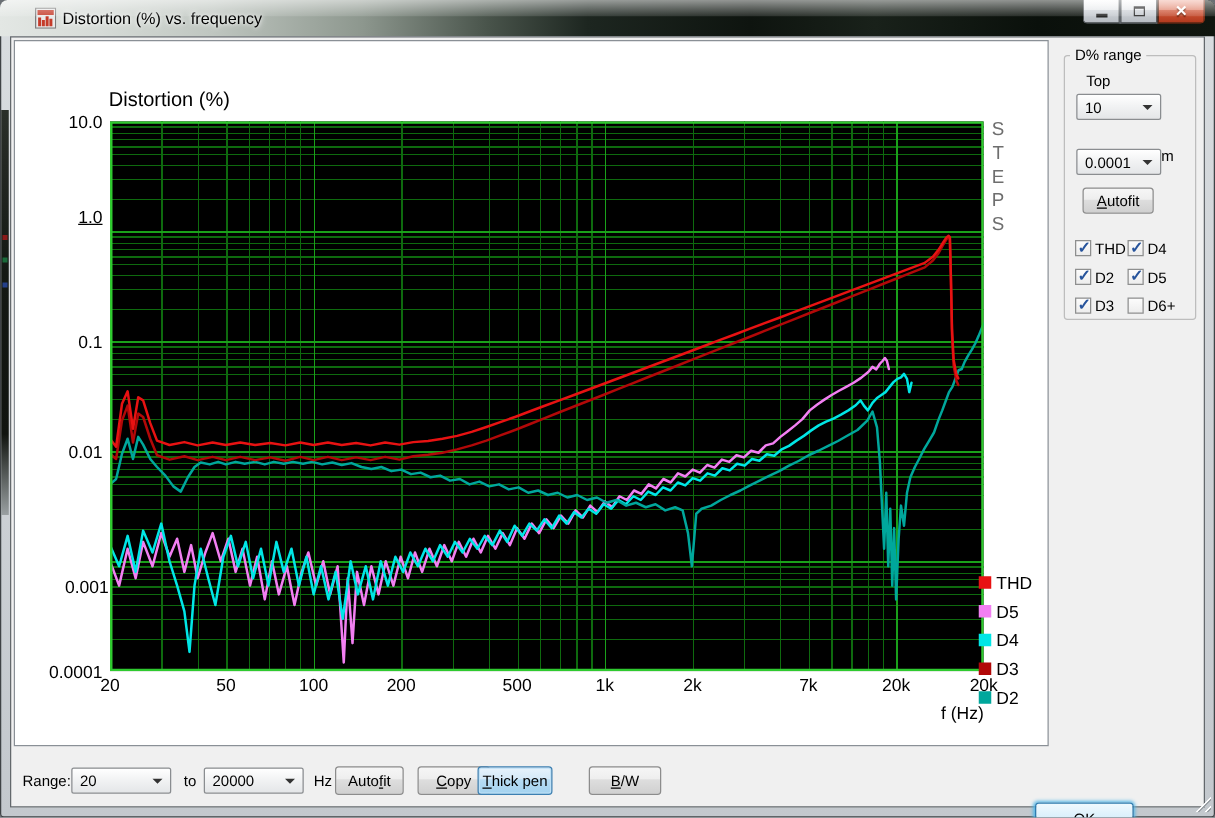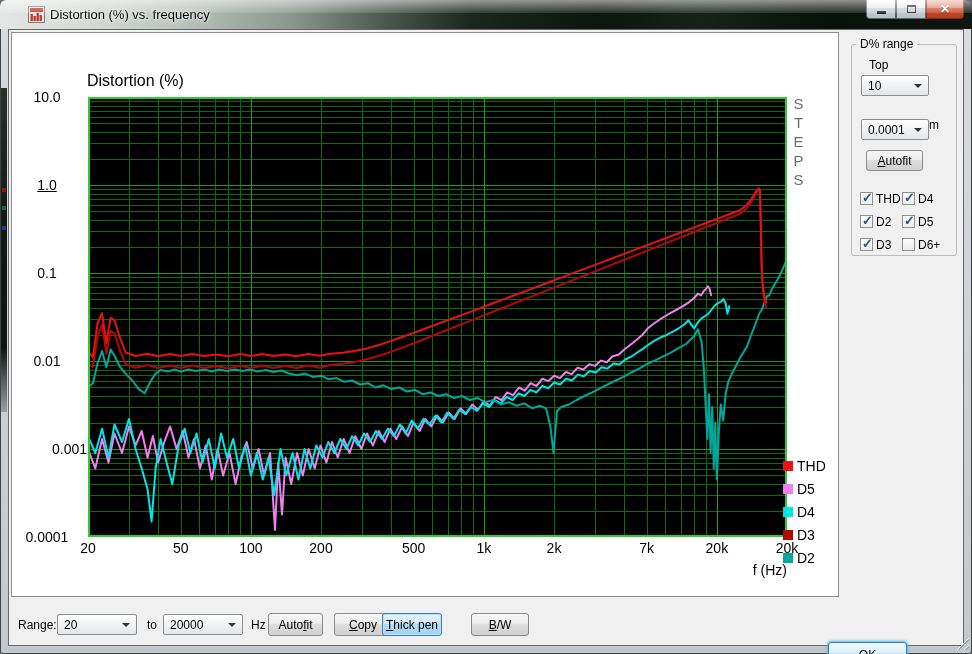--- a/index.html
+++ b/index.html
@@ -25,21 +25,21 @@
   
   .frame-dark{position:absolute;left:1px;top:88px;width:6px;height:324px;
     background:linear-gradient(#2a2f2a,#141914 40%,#10140f 80%,#9aa0a2);}
   .speck{position:absolute;left:1px;width:4px;height:4px;}
   
   .client{position:absolute;left:8px;top:29px;width:956px;height:617px;background:#f0f0f0;border:1px solid #63686c;}
   
   .panel{position:absolute;left:11px;top:32px;width:828px;height:565px;background:#fff;border:1px solid #8a9096;}
   .chart-title{position:absolute;left:75px;top:39px;font-size:16px;color:#000;}
   .plot{position:absolute;left:76px;top:64px;width:699px;height:440px;}
-  .ytick{position:absolute;left:0;width:70px;text-align:center;font-size:14px;color:#000;height:16px;line-height:16px;}
+  .ytick{position:absolute;left:0;width:70px;text-align:right;font-size:14px;color:#000;height:16px;line-height:16px;}
   .xtick{position:absolute;width:60px;text-align:center;font-size:14px;color:#000;top:507px;}
   .watermark{position:absolute;left:778px;top:62px;writing-mode:vertical-rl;text-orientation:upright;
     font-size:15px;letter-spacing:2px;color:#6e6e6e;}
   .legend{position:absolute;left:771px;top:421px;}
   .legend-item{display:flex;align-items:center;height:23px;}
   .swatch{width:10px;height:10px;margin-right:4px;flex:none;}
   .legend-label{font-size:14px;color:#000;}
   .status{position:absolute;left:55px;top:529px;font-size:14px;color:#000;white-space:pre;}
   .xaxis-title{position:absolute;left:655px;top:529px;width:120px;text-align:right;font-size:14px;color:#000;}
   
@@ -183,24 +183,24 @@
         </g>
         <polyline points="0.0,352.0 7.3,371.5 14.1,342.0 20.5,365.6 26.5,336.5 34.0,356.0 41.0,329.5 47.6,348.4 53.7,334.0 59.5,360.5 64.9,339.1 70.1,365.6 76.3,345.0 82.1,329.5 88.6,352.0 94.7,334.0 100.5,360.5 106.0,342.0 112.0,371.5 117.7,348.4 123.8,382.5 129.6,352.0 135.1,378.5 141.5,356.0 147.6,387.0 153.3,360.5 158.7,345.0 164.9,371.5 170.6,352.0 176.1,378.5 182.1,356.0 187.0,433.0 190.2,365.6 194.0,417.5 197.6,360.5 203.2,387.0 209.1,356.0 214.8,378.5 220.6,352.0 226.7,371.5 232.5,348.4 238.4,365.6 244.0,345.0 249.7,360.5 255.6,342.0 261.5,356.0 267.4,339.1 273.4,352.0 279.0,336.5 284.9,348.4 290.8,334.0 296.6,345.0 302.4,331.7 308.3,342.0 314.2,329.5 319.9,339.1 325.7,325.5 331.6,334.0 337.4,321.9 343.3,329.5 349.1,318.5 354.9,325.5 360.8,315.5 366.6,321.9 372.5,311.3 378.3,317.0 384.2,307.5 390.0,312.7 395.9,304.1 401.8,308.8 407.6,300.0 413.5,303.0 419.2,295.4 425.1,298.1 431.0,290.5 436.8,293.7 442.7,286.2 448.5,289.0 454.4,281.7 460.2,284.2 466.1,278.7 471.9,281.1 477.8,275.0 483.6,277.1 489.5,270.7 495.4,272.5 501.2,267.2 507.1,268.9 512.9,263.6 518.8,265.2 524.6,259.3 530.5,257.7 536.3,252.5 542.2,248.0 548.1,243.3 553.9,238.3 559.8,231.3 565.6,226.8 571.5,222.7 577.3,219.0 583.2,215.6 589.0,212.5 594.9,209.2 600.8,205.3 606.6,200.6 610.0,196.5 613.0,198.5 615.9,194.0 618.2,191.6 619.9,189.4 621.5,191.6 623.1,198.2" fill="none" stroke="#f27ff2" stroke-width="2" stroke-linejoin="round" stroke-linecap="round"></polyline>
         <polyline points="0.0,339.1 7.3,356.0 14.1,331.7 20.5,360.5 26.5,327.5 34.0,345.0 41.0,321.9 47.6,352.0 53.7,371.5 59.5,392.1 63.6,424.5 67.6,371.5 72.6,342.0 78.6,365.6 84.3,387.0 90.7,348.4 96.7,331.7 102.4,356.0 108.6,336.5 114.5,365.6 120.8,342.0 126.8,371.5 133.1,336.5 139.0,360.5 145.2,342.0 151.1,371.5 157.1,348.4 162.9,378.5 168.8,356.0 174.8,382.5 180.5,360.5 186.2,398.0 192.5,352.0 198.3,378.5 204.6,356.0 210.4,382.5 216.6,352.0 222.3,371.5 228.3,348.4 234.5,360.5 240.3,345.0 246.3,356.0 252.3,342.0 258.4,352.0 264.1,339.1 270.2,348.4 276.0,336.5 282.1,345.0 287.9,334.0 293.9,342.0 299.8,331.7 305.9,339.1 311.9,327.5 317.7,336.5 323.7,323.6 329.7,331.7 335.5,321.9 341.4,327.5 347.5,318.5 353.4,325.5 359.3,315.5 365.3,321.9 371.2,312.7 377.1,317.0 383.0,310.0 389.0,314.0 394.9,306.4 400.9,310.0 406.8,303.0 412.7,306.4 418.7,300.0 424.6,303.0 430.6,296.3 436.5,299.0 442.4,292.9 448.4,295.4 454.3,289.0 460.2,291.3 466.2,285.5 472.1,287.5 478.0,281.7 483.9,283.5 489.9,277.6 495.8,279.3 501.7,274.0 507.7,275.5 513.6,270.2 519.5,271.6 525.5,266.4 531.4,267.6 537.3,262.5 543.2,259.7 549.2,255.5 555.1,251.7 561.0,247.3 567.0,243.3 572.9,240.3 578.8,237.9 584.8,234.7 590.7,231.3 596.6,227.2 600.4,223.3 603.1,227.5 606.3,231.3 610.0,225.3 613.6,221.4 617.1,219.0 620.4,216.7 623.7,212.5 626.8,208.7 629.9,206.1 632.8,204.9 635.2,202.1 637.6,206.1 639.4,216.7 641.2,209.2" fill="none" stroke="#00e6e6" stroke-width="2" stroke-linejoin="round" stroke-linecap="round"></polyline>
         <polyline points="0.0,290.5 4.9,286.2 9.6,266.0 14.1,254.0 18.4,270.2 22.6,252.5 26.5,258.7 32.2,270.2 37.6,276.6 44.3,283.5 50.7,292.1 56.6,296.3 62.3,284.8 67.6,276.6 72.6,273.0 79.8,274.5 86.5,272.5 92.7,274.5 100.5,272.5 107.7,274.0 116.1,272.5 123.8,274.5 131.0,272.5 139.0,274.0 146.4,272.5 154.4,274.0 161.8,272.5 169.7,274.5 177.9,273.0 185.4,275.0 193.2,273.5 201.2,276.6 209.1,278.2 217.1,276.6 225.1,279.9 233.0,278.7 240.8,282.3 248.5,281.1 256.4,284.8 264.1,283.5 272.0,287.5 279.9,286.2 287.6,290.5 295.5,288.3 303.4,292.1 311.2,290.5 319.0,294.5 326.9,292.9 334.6,297.2 342.5,295.4 350.4,299.0 358.2,297.2 365.9,301.0 373.8,299.0 381.7,303.0 389.5,301.0 397.3,305.2 405.1,303.0 413.0,307.5 420.8,305.2 428.6,308.8 436.4,306.4 444.2,311.3 452.1,308.8 458.1,311.3 462.4,329.5 465.5,356.0 469.0,314.0 473.3,310.0 481.0,307.5 488.6,303.0 496.4,299.0 504.3,295.4 512.0,291.3 519.7,287.5 527.7,283.5 535.4,279.9 543.2,275.5 551.2,271.6 558.9,267.2 566.7,263.6 574.6,259.7 582.4,255.8 590.1,251.4 598.0,247.0 605.8,239.5 610.0,232.2 613.6,244.9 615.9,272.5 617.6,307.5 619.3,342.0 621.0,297.2 622.6,356.0 624.2,310.0 625.8,371.5 627.3,325.5 628.9,382.5 630.9,334.0 632.8,307.5 635.2,323.6 637.6,297.2 640.3,284.8 643.9,276.6 647.3,270.2 651.4,262.1 655.4,255.5 659.2,249.0 662.9,238.5 665.8,231.3 668.5,224.0 671.2,216.7 673.9,212.5 676.4,205.7 678.9,199.2 681.4,198.2 683.7,192.5 686.6,187.3 689.5,182.7 692.2,177.8 694.9,171.7 697.0,166.6 699.0,161.8" fill="none" stroke="#00a79c" stroke-width="2" stroke-linejoin="round" stroke-linecap="round"></polyline>
         <polyline points="0.0,266.0 4.9,270.2 9.6,239.5 14.1,227.5 18.4,257.0 22.6,233.9 26.5,236.6 32.2,254.0 37.6,267.2 47.6,270.7 59.5,268.0 70.1,271.1 82.1,268.5 92.7,271.1 104.2,268.5 116.1,271.1 128.2,268.9 140.3,271.6 152.2,268.5 162.9,271.1 174.3,268.5 185.4,271.1 196.9,268.9 208.5,271.1 220.1,268.5 231.5,270.7 242.6,268.0 254.4,266.8 266.0,265.2 277.7,262.5 289.3,259.3 301.1,255.5 312.8,251.1 324.5,246.8 336.1,242.2 347.8,237.5 359.5,232.8 371.2,228.2 382.9,223.6 394.6,219.0 406.3,214.3 418.0,209.7 429.7,205.0 441.4,200.4 453.1,195.8 464.8,191.1 476.4,186.5 488.1,181.9 499.8,177.2 511.5,172.6 523.2,167.9 534.9,163.3 546.6,158.7 558.3,154.0 570.0,149.4 581.7,144.8 593.3,140.1 605.0,135.5 616.7,130.8 628.4,126.2 640.1,121.5 651.8,116.9 658.5,111.2 662.9,105.4 666.5,99.0 669.2,94.4 670.9,92.7 671.9,94.0 672.7,126.0 673.6,170.7 674.9,195.5 677.1,207.4 678.6,211.0" fill="none" stroke="#b20808" stroke-width="2" stroke-linejoin="round" stroke-linecap="round"></polyline>
         <polyline points="0.0,254.0 4.9,260.4 9.6,226.0 14.1,216.1 18.4,246.0 22.6,220.8 26.5,223.3 32.2,241.5 37.6,255.5 47.6,259.0 59.5,256.7 70.1,259.3 82.1,257.0 92.7,259.0 104.2,257.0 116.1,259.0 128.2,257.4 140.3,259.3 152.2,257.0 162.9,259.0 174.3,257.0 185.4,259.0 196.9,257.4 208.5,259.3 220.1,257.0 231.5,258.7 242.6,256.7 254.4,255.8 266.0,254.0 277.7,251.7 289.3,248.5 301.1,244.6 312.8,240.5 324.5,236.4 336.1,232.0 347.8,227.6 359.5,223.3 371.2,219.0 382.9,214.6 394.6,210.2 406.3,205.8 418.0,201.4 429.7,197.0 441.4,192.6 453.1,188.2 464.8,183.8 476.4,179.4 488.1,174.9 499.8,170.6 511.5,166.1 523.2,161.7 534.9,157.4 546.6,152.9 558.3,148.5 570.0,144.1 581.7,139.7 593.3,135.3 605.0,130.9 616.7,126.5 628.4,122.1 640.1,117.7 651.8,113.3 658.5,108.2 662.9,102.7 666.5,97.0 669.2,92.9 670.9,91.6 671.9,92.9 672.7,123.0 673.6,166.0 674.9,190.7 677.1,202.5 678.6,205.7" fill="none" stroke="#e81212" stroke-width="2" stroke-linejoin="round" stroke-linecap="round"></polyline>
         <rect x="1" y="1" width="697" height="438" fill="none" stroke="#2fca2f" stroke-width="2"></rect>
       </svg>
     <div id="yticks">
         <div class="ytick" style="top: 56px;">10.0</div>
-        <div class="ytick" style="top: 144px; text-decoration: underline;">1.0</div>
+        <div class="ytick" style="top: 132px; text-decoration: underline;">1.0</div>
         <div class="ytick" style="top: 232px;">0.1</div>
         <div class="ytick" style="top: 320px;">0.01</div>
-        <div class="ytick" style="top: 408px; padding-left: 40px;">0.001</div>
+        <div class="ytick" style="top: 428px; padding-left: 40px;">0.001</div>
         <div class="ytick" style="top: 496px;">0.0001</div>
       </div>
     <div id="xticks">
         <div class="xtick" style="left: 46px;">20</div>
         <div class="xtick" style="left: 138.72px;">50</div>
         <div class="xtick" style="left: 208.86px;">100</div>
         <div class="xtick" style="left: 279px;">200</div>
         <div class="xtick" style="left: 371.72px;">500</div>
         <div class="xtick" style="left: 441.86px;">1k</div>
         <div class="xtick" style="left: 512px;">2k</div>

